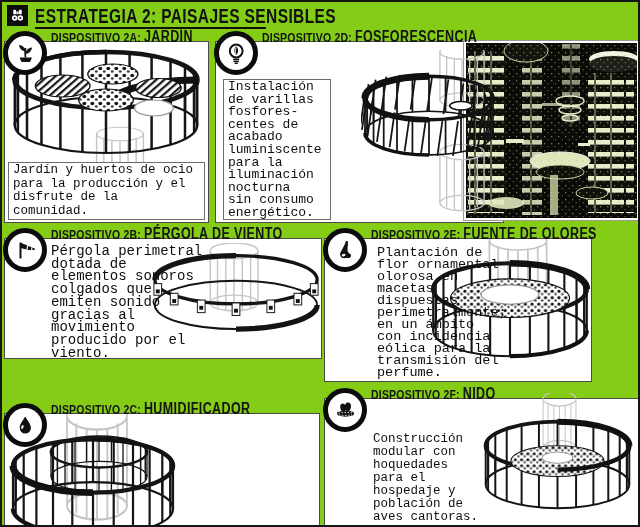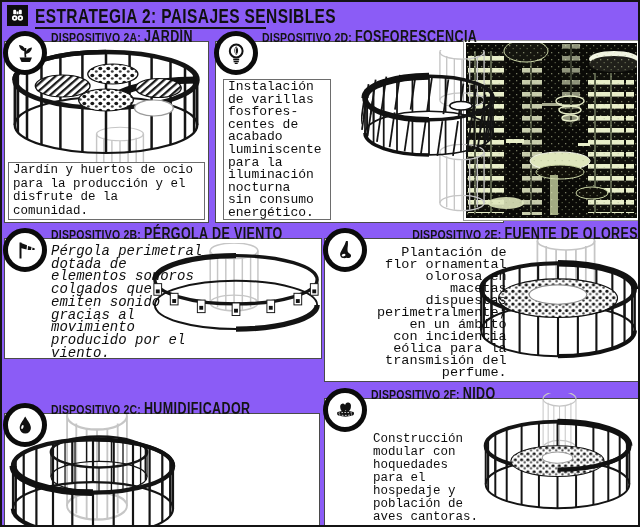--- a/index.html
+++ b/index.html
@@ -1,17 +1,17 @@
 <!DOCTYPE html>
 <html><head>
 <meta charset="utf-8">
 <style>
   html,body{margin:0;padding:0;background:#888;}
   .canvas{
-    position:relative;width:640px;height:527px;background:#8b5cf6;
+    position:relative;width:640px;height:527px;background:#84cc16;
     border:2px solid #141414;box-sizing:border-box;overflow:hidden;
     font-family:"Liberation Mono","DejaVu Sans Mono",monospace;color:#0e0e0e;
   }
   
   .hdr-icon{position:absolute;left:5px;top:3px;width:21px;height:21px;background:#0d0d0d;
     display:flex;align-items:center;justify-content:center;}
   .hdr-title{position:absolute;left:33px;top:3px;font-family:"Liberation Sans",sans-serif;
     font-weight:bold;font-size:15.5px;letter-spacing:.4px;white-space:nowrap;
     transform:scaleY(1.32);transform-origin:top left;color:#101010;}
   .hdr-rule{position:absolute;left:33px;top:25px;width:231px;border-top:2px solid #111;}
@@ -31,23 +31,23 @@
   
   #p2a{left:2px;top:27px;width:205px;height:194px;}
   #p2a .desc{left:3px;right:3px;bottom:2px;font-size:12.5px;line-height:13.5px;}
   #p2a .illus{left:0;top:0;width:202px;height:138px;}
   #p2d{left:213px;top:27px;width:245px;height:194px;padding-left:44px;}
   #p2d .desc{left:7px;top:37px;width:98px;bottom:2px;font-size:13px;line-height:12.6px;}
   #p2d .illus{right:0;top:8px;width:142px;height:166px;}
   #render{left:461px;top:38px;width:177px;height:181px;border:1px solid #9a9a9a;
     background:#fff;padding:2px;box-sizing:border-box;position:absolute;}
   #p2b{left:2px;top:224px;width:318px;height:133px;}
-  #p2b .desc{left:46px;top:6px;font-size:14px;line-height:12.7px;font-style:italic;}
+  #p2b .desc{left:46px;top:6px;font-size:14px;line-height:12.7px;}
   #p2b .illus{right:0;top:4px;width:170px;height:118px;}
-  #p2e{left:322px;top:224px;width:316px;height:156px;text-align:right;}
+  #p2e{left:322px;top:224px;width:268px;height:156px;}
   #p2e .desc{left:52px;top:8px;font-size:13.5px;line-height:12px;}
   #p2e .illus{right:0;top:0;width:162px;height:142px;}
   #p2c{left:2px;top:363px;width:316px;height:162px;margin-top:36px;}
   #p2c .desc{right:8px;top:22px;width:150px;text-align:right;font-size:13px;line-height:12.6px;}
   #p2c .illus{left:0;top:0;width:176px;height:148px;}
   #p2f{left:322px;top:384px;width:316px;height:141px;}
   #p2f .desc{left:48px;top:34px;font-size:12.5px;line-height:13px;}
   #p2f .illus{right:4px;top:-6px;width:155px;height:140px;}
   svg{display:block;}
 </style>

